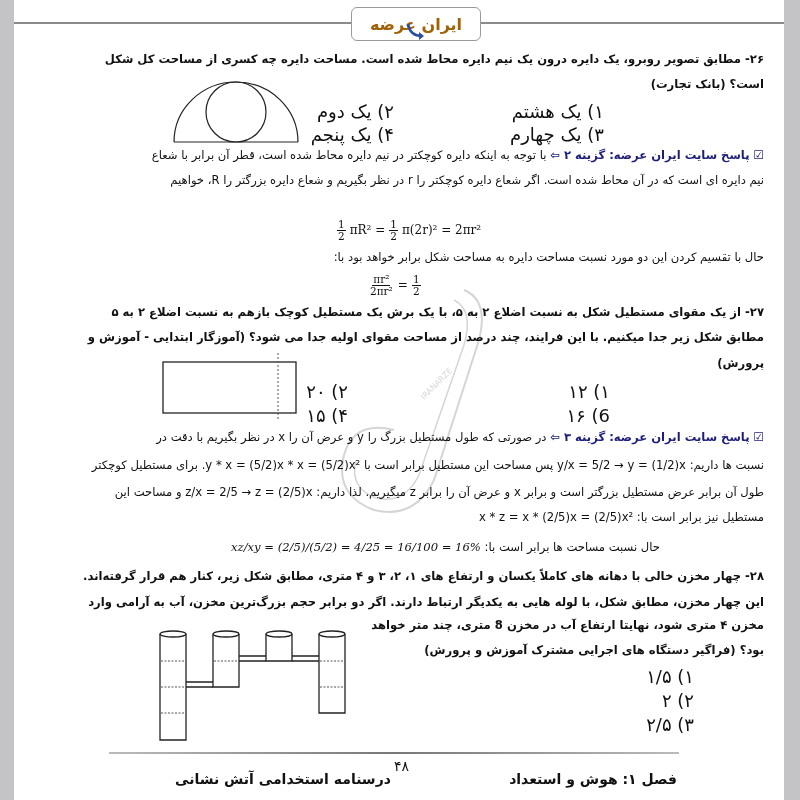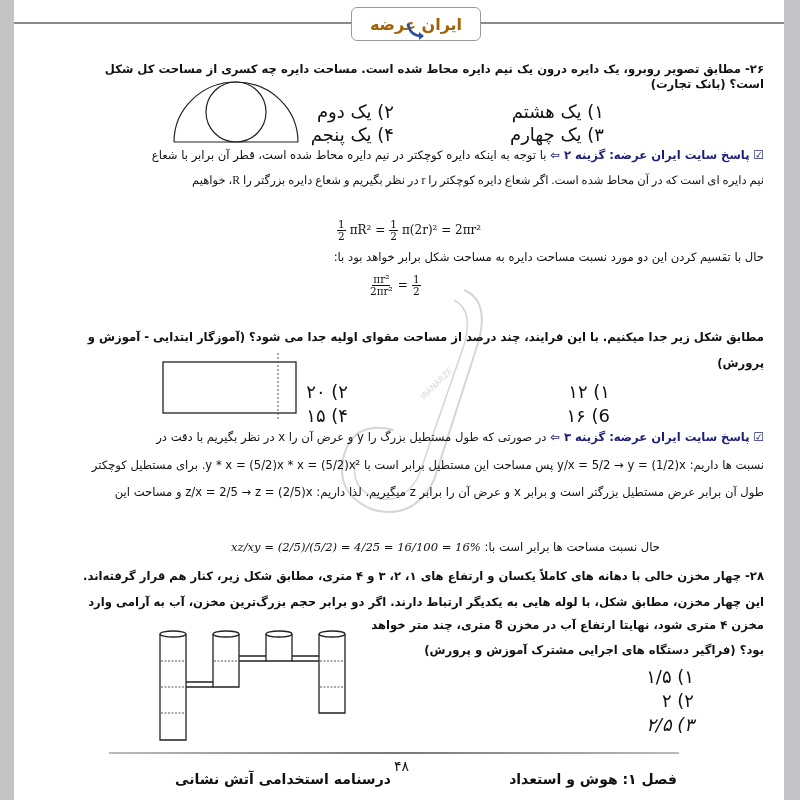--- a/index.html
+++ b/index.html
@@ -59,40 +59,40 @@
   <div class="header-line l"></div>
   <div class="header-line r"></div>
   <div class="logo-box">
     <span class="logo-text">ایران عرضه</span>
     <svg class="logo-arrow" viewBox="0 0 24 20">
       <path d="M4 2 Q6 14 18 14" stroke="#2a4fa0" stroke-width="2.5" fill="none"></path>
       <path d="M15 10 L20 14 L15 18 Z" fill="#2a4fa0"></path>
     </svg>
   </div>
 
-  <div class="line bold" style="top:62px;text-align:center;">۲۶- مطابق تصویر روبرو، یک دایره درون یک نیم دایره محاط شده است. مساحت دایره چه کسری از مساحت کل شکل</div>
+  <div class="line bold" style="top:52px;text-align:center;">۲۶- مطابق تصویر روبرو، یک دایره درون یک نیم دایره محاط شده است. مساحت دایره چه کسری از مساحت کل شکل</div>
   <div class="line bold" style="top:77px;">است؟ (بانک تجارت)</div>
 
   <svg style="position:absolute; left:157px; top:79px;" width="130" height="65" viewBox="0 0 130 65">
     <path d="M3 63 A62 60 0 0 1 127 63" stroke="#222" stroke-width="1.2" fill="none"></path>
     <line x1="3" y1="63" x2="127" y2="63" stroke="#222" stroke-width="1.2"></line>
     <ellipse cx="65" cy="33" rx="30" ry="30" stroke="#222" stroke-width="1.2" fill="none"></ellipse>
   </svg>
 
   <div class="opt" style="right:180px; top:101px;">۱) یک هشتم</div>
   <div class="opt" style="right:390px; top:101px;">۲) یک دوم</div>
   <div class="opt" style="right:180px; top:124px;">۳) یک چهارم</div>
   <div class="opt" style="right:390px; top:124px;">۴) یک پنجم</div>
 
   <div class="line" style="top:148px;">
     <span class="check">☑</span>
     <span class="ans-label">پاسخ سایت ایران عرضه: گزینه ۲ ⇦</span>
     <span>با توجه به اینکه دایره کوچکتر در نیم دایره محاط شده است، قطر آن برابر با شعاع</span>
   </div>
-  <div class="line" style="top:173px;font-family:Liberation Serif, serif;">نیم دایره ای است که در آن محاط شده است. اگر شعاع دایره کوچکتر را r در نظر بگیریم و شعاع دایره بزرگتر را R، خواهیم</div>
+  <div class="line" style="top:173px;">نیم دایره ای است که در آن محاط شده است. اگر شعاع دایره کوچکتر را r در نظر بگیریم و شعاع دایره بزرگتر را R، خواهیم</div>
 
   <div class="formula" style="left:323px; top:219px;">
     <span class="frac">
         <span class="num">1</span>
         <span class="den">2</span>
       </span>
     <span>πR² = </span>
     <span class="frac">
         <span class="num">1</span>
         <span class="den">2</span>
@@ -113,40 +113,42 @@
         <span class="den">2</span>
       </span>
   </div>
 
   <svg class="watermark" viewBox="0 0 190 250">
     <path d="M150 10 Q175 20 165 60 L120 200 Q100 240 60 230 Q20 215 30 175 Q40 140 80 150" stroke="#888" stroke-width="2" fill="none"></path>
     <path d="M140 20 Q160 30 150 65 L105 195 Q90 225 62 218 Q35 208 42 180" stroke="#888" stroke-width="1.5" fill="none"></path>
     <text x="110" y="120" font-size="8" fill="#888" transform="rotate(-45 110 120)" font-family="DejaVu Sans, sans-serif">IRANARZE</text>
   </svg>
 
+  <div class="line bold" style="top:305px;">۲۷- از یک مقوای مستطیل شکل به نسبت اضلاع ۲ به ۵، با یک برش یک مستطیل کوچک بازهم به نسبت اضلاع ۲ به ۵</div>
   <div class="line bold" style="top:330px;">مطابق شکل زیر جدا میکنیم. با این فرایند، چند درصد از مساحت مقوای اولیه جدا می شود؟ (آموزگار ابتدایی - آموزش و</div>
   <div class="line bold" style="top:356px;">پرورش)</div>
 
   <svg style="position:absolute; left:147px; top:351px;" width="140" height="70" viewBox="0 0 140 70">
     <rect x="2" y="11" width="133" height="51" stroke="#222" stroke-width="1.3" fill="none"></rect>
     <line x1="117" y1="2" x2="117" y2="68" stroke="#555" stroke-width="1" stroke-dasharray="2,2"></line>
   </svg>
 
   <div class="opt" style="right:174px; top:381px;">۱) ۱۲</div>
   <div class="opt" style="right:436px; top:381px;text-align:center;">۲) ۲۰</div>
   <div class="opt" style="right:174px; top:405px;">6) ۱۶</div>
   <div class="opt" style="right:436px; top:405px;">۴) ۱۵</div>
 
   <div class="line" style="top:430px;">
     <span class="check">☑</span>
     <span class="ans-label">پاسخ سایت ایران عرضه: گزینه ۳ ⇦</span>
     <span>در صورتی که طول مستطیل بزرگ را y و عرض آن را x در نظر بگیریم با دقت در</span>
   </div>
   <div class="line" style="top:458px;">نسبت ها داریم: y/x = 5/2 → y = (1/2)x پس مساحت این مستطیل برابر است با y * x = (5/2)x * x = (5/2)x². برای مستطیل کوچکتر</div>
   <div class="line" style="top:485px;">طول آن برابر عرض مستطیل بزرگتر است و برابر x و عرض آن را برابر z میگیریم. لذا داریم: z/x = 2/5 → z = (2/5)x و مساحت این</div>
+  <div class="line" style="top:510px;">مستطیل نیز برابر است با: x * z = x * (2/5)x = (2/5)x²</div>
   <div class="line" style="top:540px; right:124px;">
     <span>حال نسبت مساحت ها برابر است با:</span>
     <span class="inline-math">xz/xy = (2/5)/(5/2) = 4/25 = 16/100 = 16%</span>
   </div>
 
   <div class="line bold" style="top:569px;">۲۸- چهار مخزن خالی با دهانه های کاملاً یکسان و ارتفاع های ۱، ۲، ۳ و ۴ متری، مطابق شکل زیر، کنار هم قرار گرفته‌اند.</div>
   <div class="line bold" style="top:595px;">این چهار مخزن، مطابق شکل، با لوله هایی به یکدیگر ارتباط دارند. اگر دو برابر حجم بزرگ‌ترین مخزن، آب به آرامی وارد</div>
   <div class="line bold" style="top:618px; right:20px;">مخزن ۴ متری شود، نهایتا ارتفاع آب در مخزن 8 متری، چند متر خواهد</div>
   <div class="line bold" style="top:643px; right:20px;">بود؟ (فراگیر دستگاه های اجرایی مشترک آموزش و پرورش)</div>
 
@@ -180,19 +182,19 @@
 
     <g>
       <path d="M31 52 L58 52 M31 57 L58 57" stroke="#222" stroke-width="1.3"></path>
       <path d="M84 26 L111 26 M84 31 L111 31" stroke="#222" stroke-width="1.3"></path>
       <path d="M137 26 L164 26 M137 31 L164 31" stroke="#222" stroke-width="1.3"></path>
     </g>
   </svg>
 
   <div class="opt" style="right:90px; top:666px;">۱) ۱/۵</div>
   <div class="opt" style="right:90px; top:690px;">۲) ۲</div>
-  <div class="opt" style="right:90px; top:714px;font-style:italic;">۳) ۲/۵</div>
+  <div class="opt" style="right:90px; top:714px;">۳) ۲/۵</div>
 
   <div class="footer-line"></div>
   <div class="footer-text" style="left:380px; top:758px; font-weight:normal;">۴۸</div>
   <div class="footer-text" style="right:107px; top:771px;">فصل ۱: هوش و استعداد</div>
   <div class="footer-text" style="left:161px; top:771px;">درسنامه استخدامی آتش نشانی</div>
 </div>
 
 </body></html>

